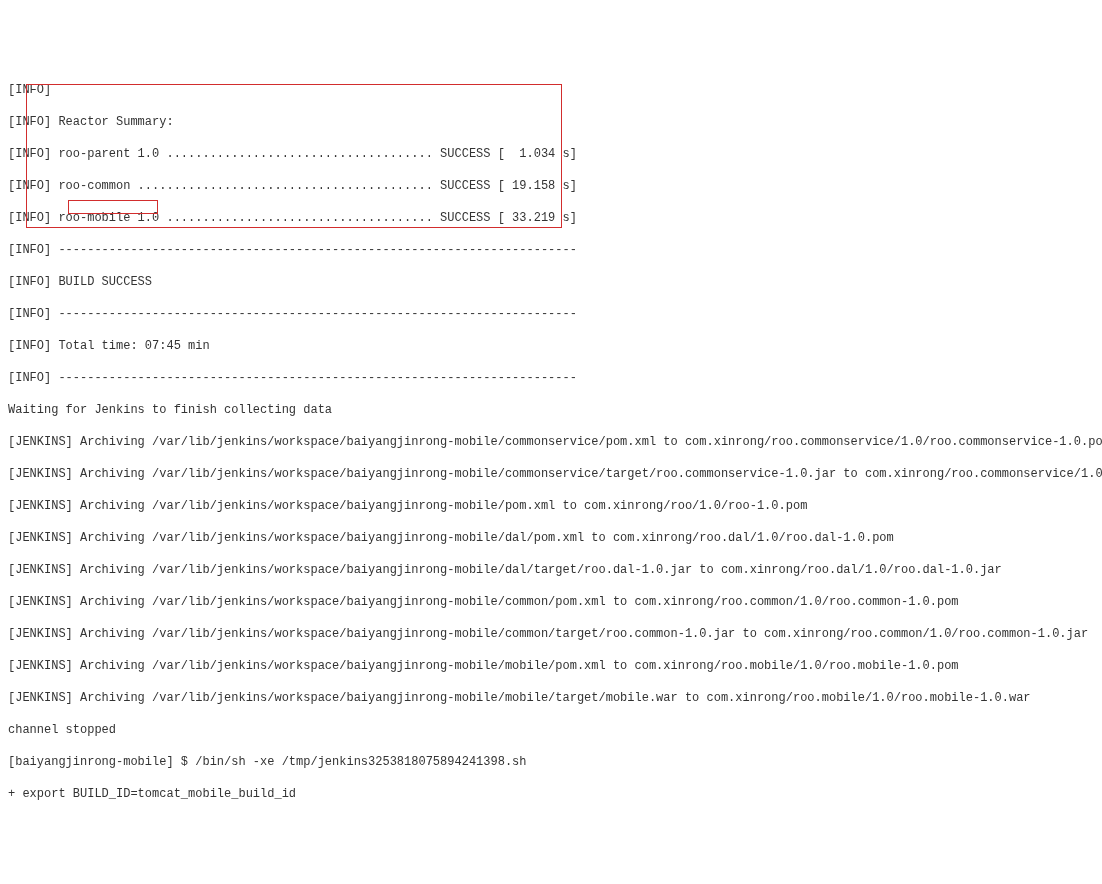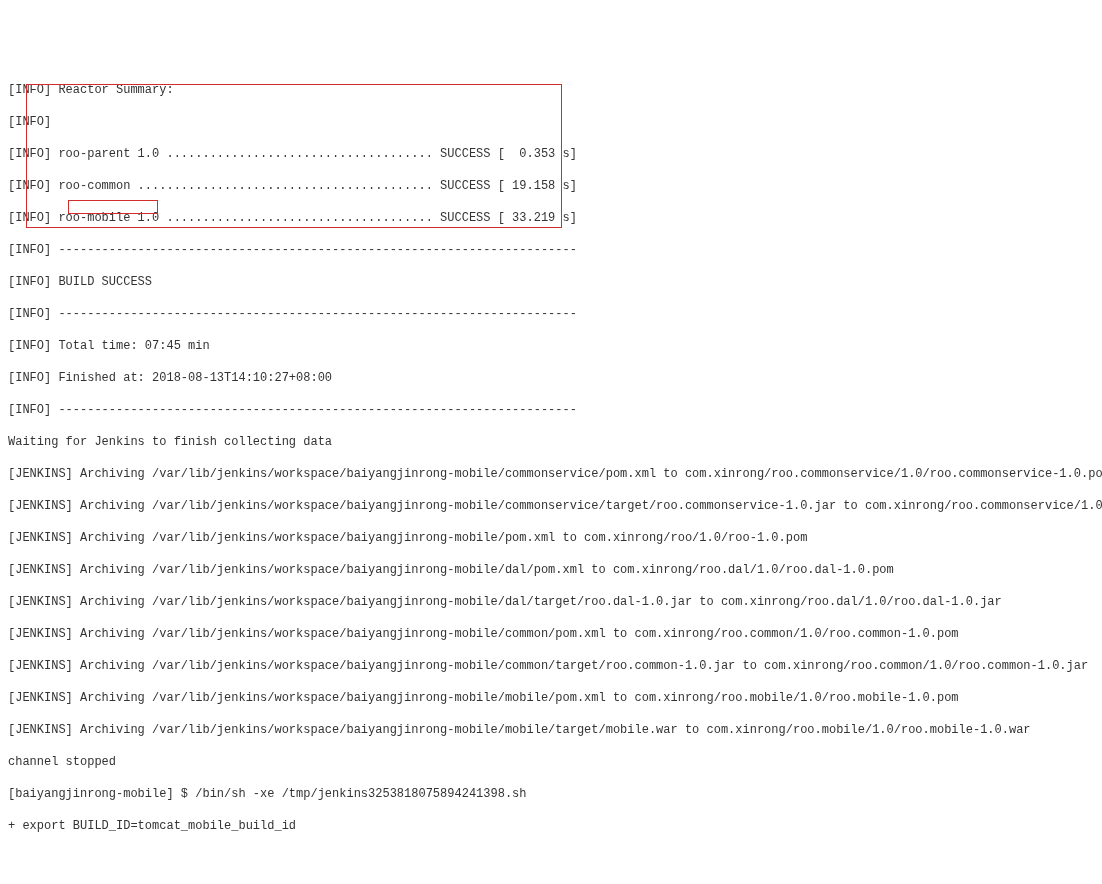--- a/index.html
+++ b/index.html
@@ -33,30 +33,29 @@
     pointer-events: none;
   }
   .rel { position: relative; }
 </style>
 </head>
 <body>
 
 
 
 <div class="rel">
+<span class="line">[INFO]</span>
 <span class="line">[INFO] Reactor Summary:</span>
-<span class="line">[INFO]</span>
-<span class="line">[INFO] roo-parent 1.0 ..................................... SUCCESS [  0.353 s]</span>
+<span class="line">[INFO] roo-parent 1.0 ..................................... SUCCESS [  1.034 s]</span>
 <span class="line">[INFO] roo-common ......................................... SUCCESS [ 19.158 s]</span>
 <span class="line">[INFO] roo-mobile 1.0 ..................................... SUCCESS [ 33.219 s]</span>
 <span class="line">[INFO] ------------------------------------------------------------------------</span>
 <span class="line">[INFO] BUILD SUCCESS</span>
 <span class="line">[INFO] ------------------------------------------------------------------------</span>
 <span class="line">[INFO] Total time: 07:45 min</span>
-<span class="line">[INFO] Finished at: 2018-08-13T14:10:27+08:00</span>
 <span class="line">[INFO] ------------------------------------------------------------------------</span>
 <span class="line">Waiting for Jenkins to finish collecting data</span>
 <span class="line">[JENKINS] Archiving /var/lib/jenkins/workspace/baiyangjinrong-mobile/commonservice/pom.xml to com.xinrong/roo.commonservice/1.0/roo.commonservice-1.0.pom</span>
 <span class="line">[JENKINS] Archiving /var/lib/jenkins/workspace/baiyangjinrong-mobile/commonservice/target/roo.commonservice-1.0.jar to com.xinrong/roo.commonservice/1.0/roo.commonservice-1.0.jar</span>
 <span class="line">[JENKINS] Archiving /var/lib/jenkins/workspace/baiyangjinrong-mobile/pom.xml to com.xinrong/roo/1.0/roo-1.0.pom</span>
 <span class="line">[JENKINS] Archiving /var/lib/jenkins/workspace/baiyangjinrong-mobile/dal/pom.xml to com.xinrong/roo.dal/1.0/roo.dal-1.0.pom</span>
 <span class="line">[JENKINS] Archiving /var/lib/jenkins/workspace/baiyangjinrong-mobile/dal/target/roo.dal-1.0.jar to com.xinrong/roo.dal/1.0/roo.dal-1.0.jar</span>
 <span class="line">[JENKINS] Archiving /var/lib/jenkins/workspace/baiyangjinrong-mobile/common/pom.xml to com.xinrong/roo.common/1.0/roo.common-1.0.pom</span>
 <span class="line">[JENKINS] Archiving /var/lib/jenkins/workspace/baiyangjinrong-mobile/common/target/roo.common-1.0.jar to com.xinrong/roo.common/1.0/roo.common-1.0.jar</span>
 <span class="line">[JENKINS] Archiving /var/lib/jenkins/workspace/baiyangjinrong-mobile/mobile/pom.xml to com.xinrong/roo.mobile/1.0/roo.mobile-1.0.pom</span>

